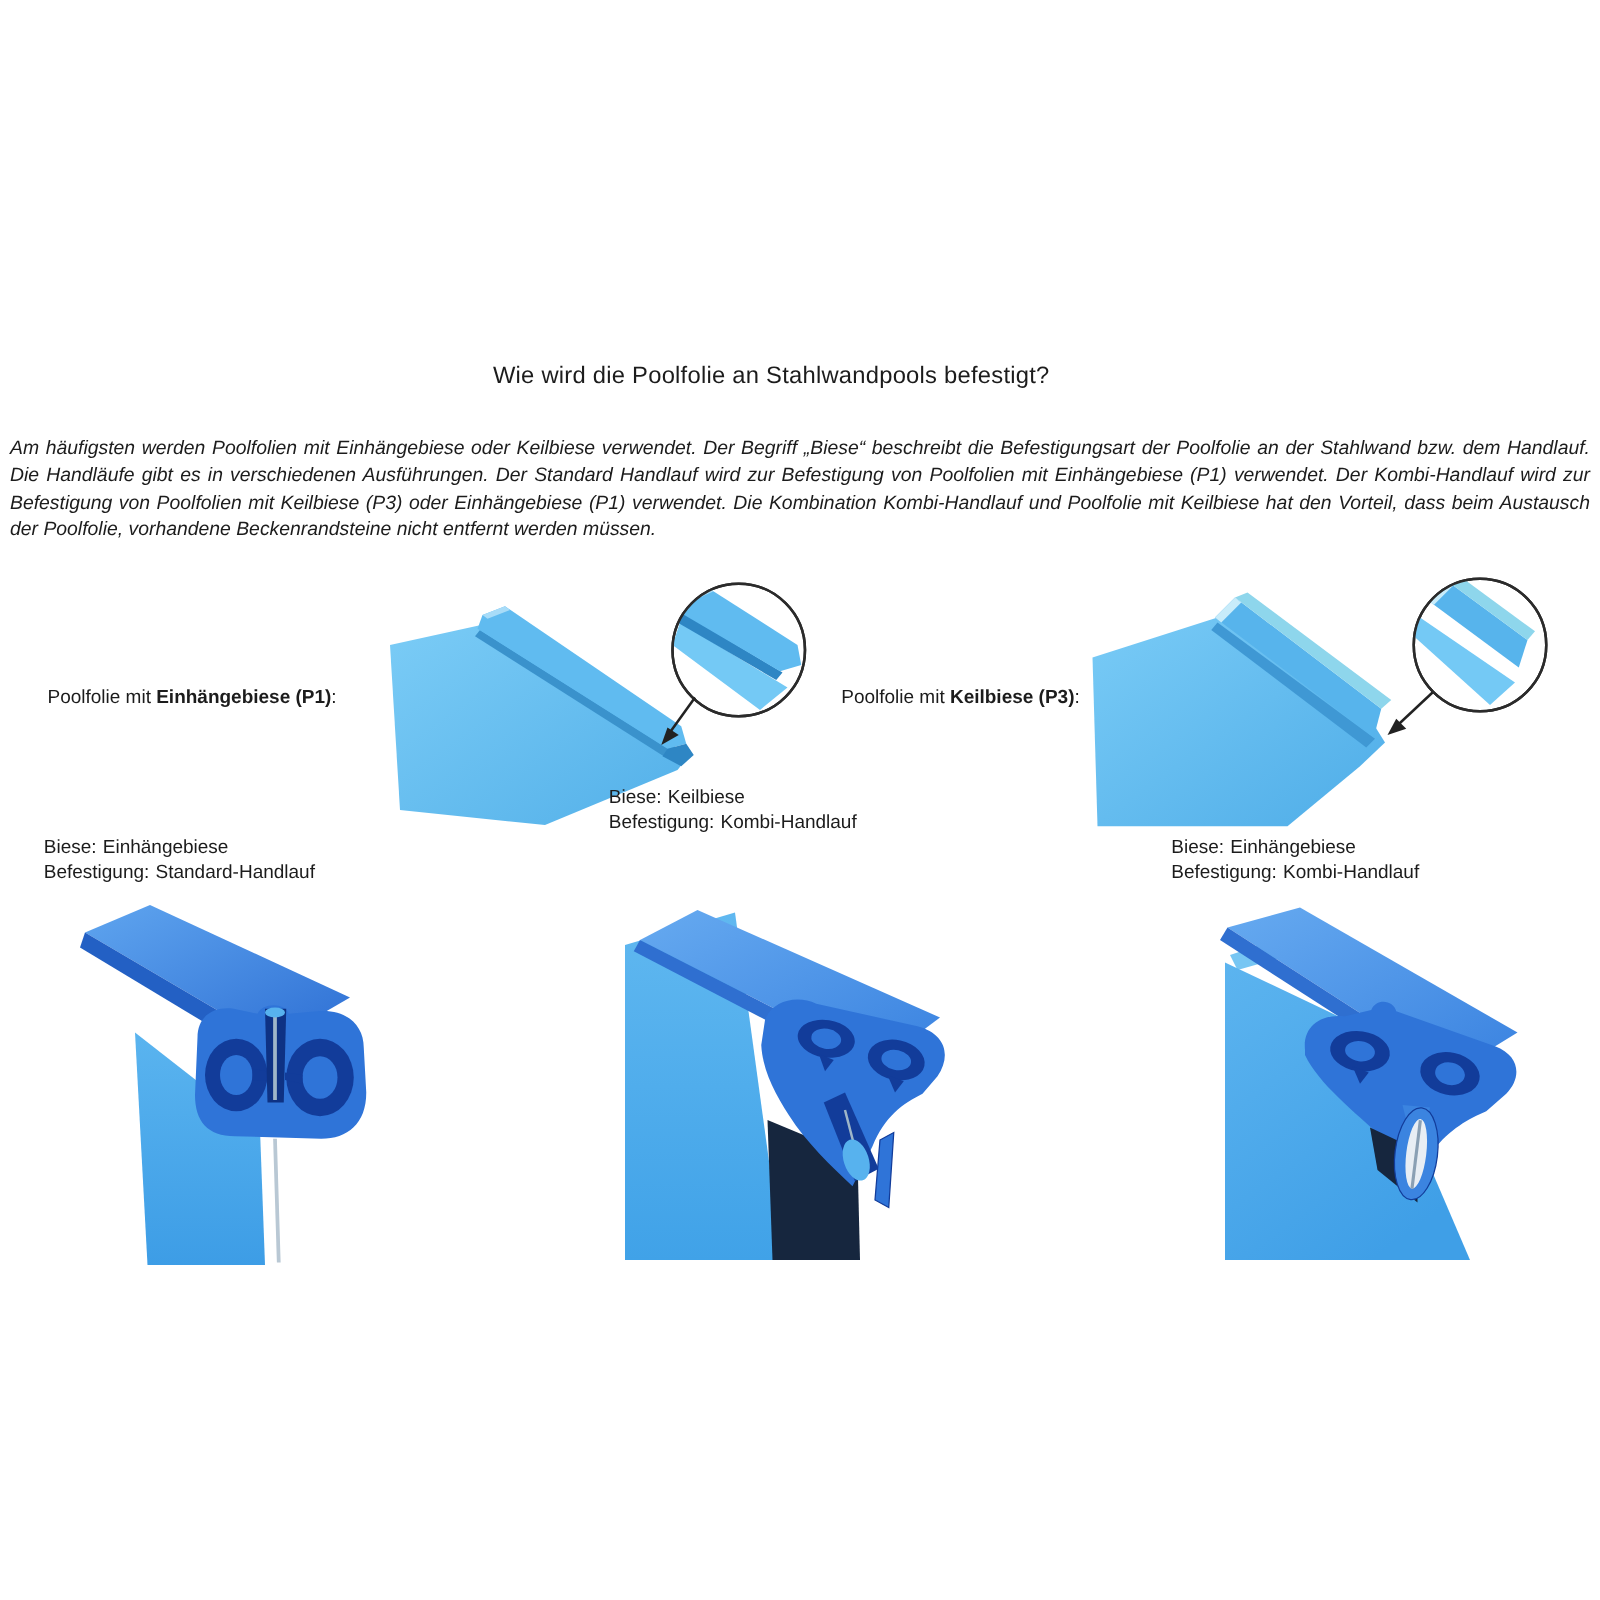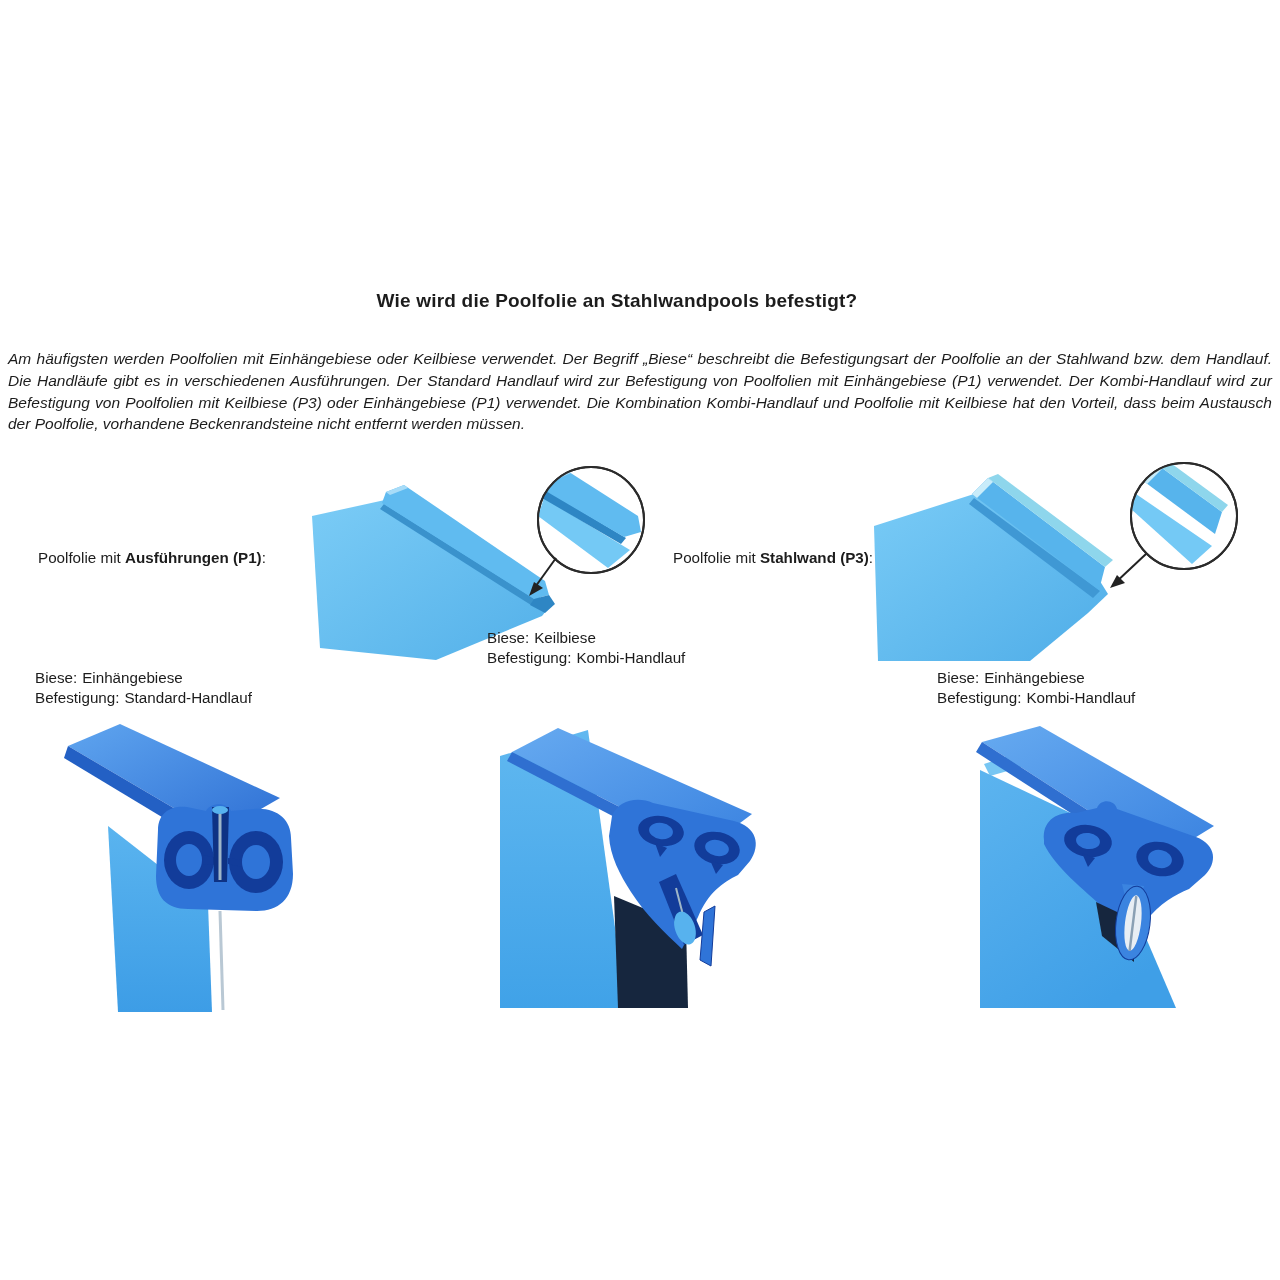--- a/index.html
+++ b/index.html
@@ -1,44 +1,44 @@
 <!DOCTYPE html>
 <html><head>
 <meta charset="utf-8">
 <style>
   html,body{margin:0;padding:0;background:#ffffff;}
   .page{position:relative;width:1280px;height:1280px;background:#ffffff;overflow:hidden;
         font-family:"Liberation Sans", sans-serif;color:#1c1c1c;}
   .title{position:absolute;left:0;top:290px;width:1234px;text-align:center;
-         font-size:19px;font-weight:bold;letter-spacing:.2px;}
+         font-size:19px;font-weight:normal;letter-spacing:.2px;}
   .intro{position:absolute;left:8px;right:8px;top:348px;font-size:15.5px;line-height:21.8px;
          text-align:justify;font-style:italic;}
   .fig-label{position:absolute;font-size:15.2px;white-space:nowrap;}
   .fig-label b{font-weight:bold;}
   .caption{position:absolute;font-size:15.2px;line-height:20px;white-space:nowrap;}
   .cap-label{font-weight:normal;margin-right:5px;}
   svg{position:absolute;display:block;}
 </style>
 </head>
 <body>
 
 <div class="page">
 
   <div class="title">Wie wird die Poolfolie an Stahlwandpools befestigt?</div>
 
   <div class="intro">Am häufigsten werden Poolfolien mit Einhängebiese oder Keilbiese verwendet. Der Begriff „Biese“ beschreibt die Befestigungsart der Poolfolie an der Stahlwand bzw. dem Handlauf. Die Handläufe gibt es in verschiedenen Ausführungen. Der Standard Handlauf wird zur Befestigung von Poolfolien mit Einhängebiese (P1) verwendet. Der Kombi-Handlauf wird zur Befestigung von Poolfolien mit Keilbiese (P3) oder Einhängebiese (P1) verwendet. Die Kombination Kombi-Handlauf und Poolfolie mit Keilbiese hat den Vorteil, dass beim Austausch der Poolfolie, vorhandene Beckenrandsteine nicht entfernt werden müssen.</div>
 
   <div class="fig-label" style="left:38px;top:549px;">
     <span>Poolfolie mit</span>
-    <b>Ausführungen (P1)</b><span>:</span>
+    <b>Einhängebiese (P1)</b><span>:</span>
   </div>
 
   <div class="fig-label" style="left:673px;top:549px;">
     <span>Poolfolie mit</span>
-    <b>Stahlwand (P3)</b><span>:</span>
+    <b>Keilbiese (P3)</b><span>:</span>
   </div>
 
   <svg style="left:298px;top:452px;" width="360" height="210" viewBox="0 0 360 210">
     <defs>
       <linearGradient id="gA1" x1="0" y1="0" x2="1" y2="1">
         <stop offset="0" stop-color="#7bccf6"></stop>
           <stop offset="1" stop-color="#53b0e9"></stop>
       </linearGradient>
       <clipPath id="cA">
           <circle cx="293" cy="68" r="53"></circle>

